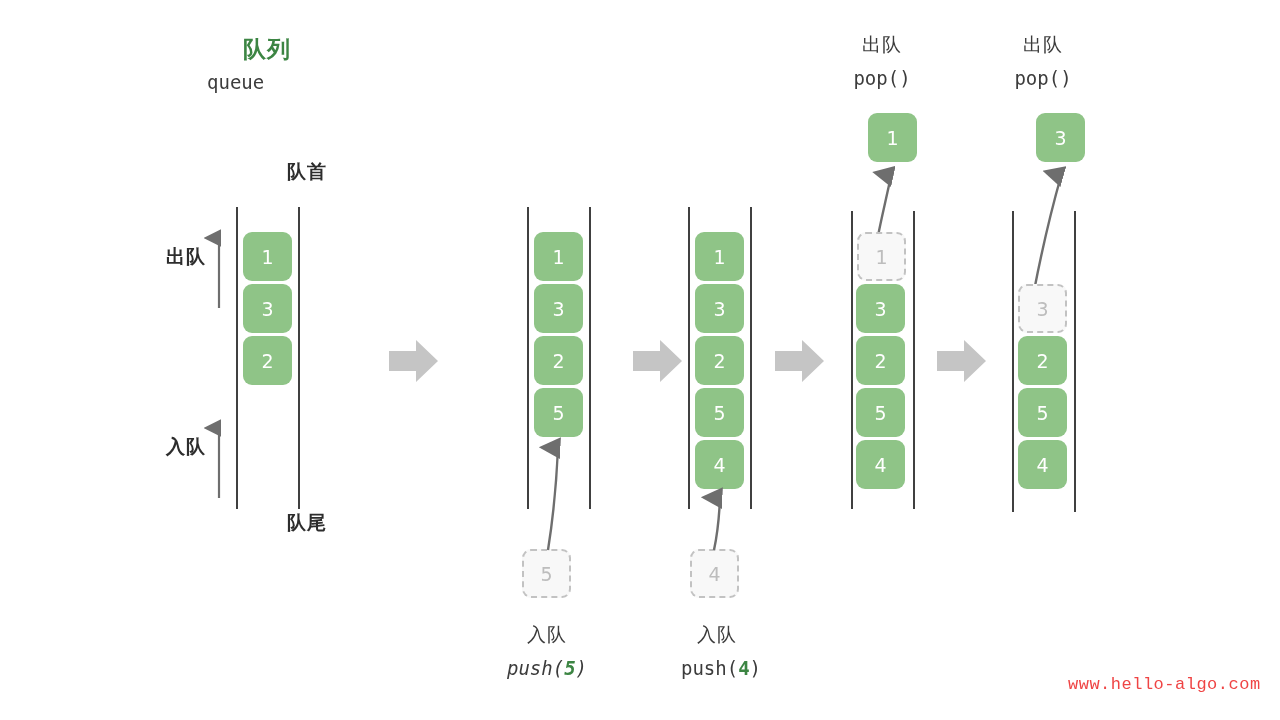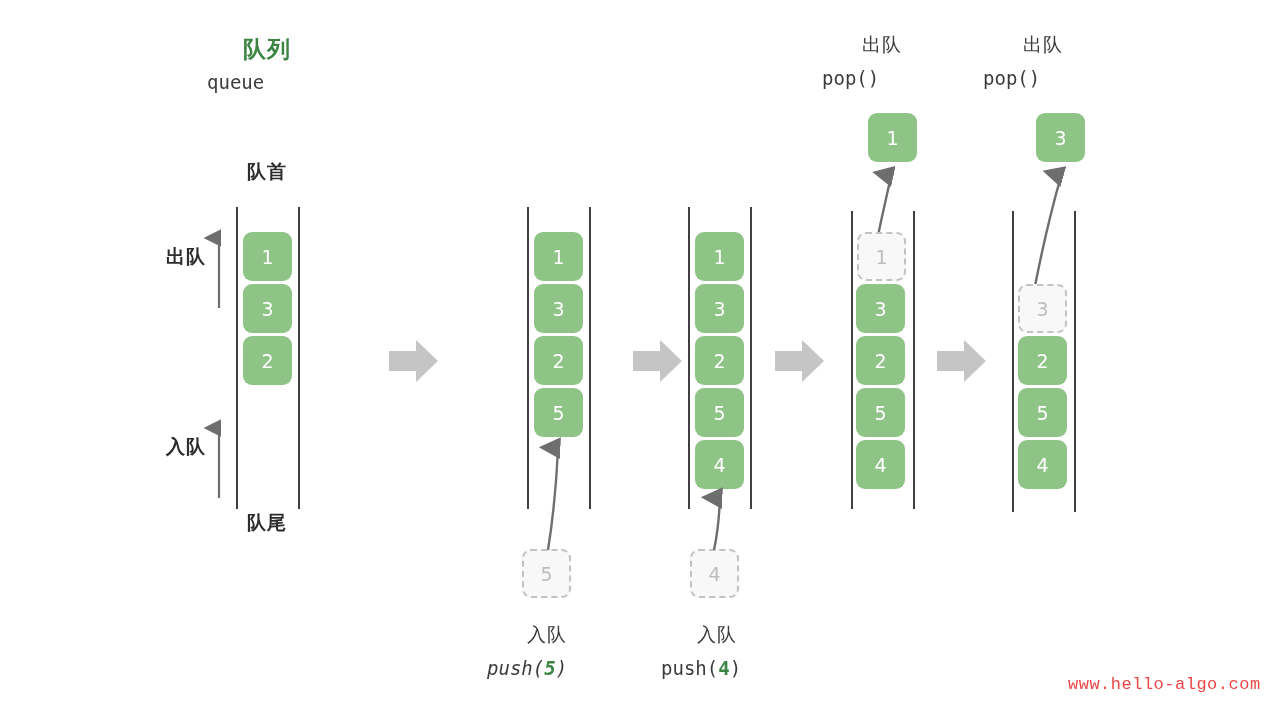--- a/index.html
+++ b/index.html
@@ -37,35 +37,36 @@
     font-family: "DejaVu Sans Mono", "Liberation Mono", monospace;
     font-size: 19px;
     color: #3c3c3c;
     white-space: nowrap;
   }
   .label-bold {
     font-size: 19px;
     font-weight: bold;
     color: #2d2d2d;
     white-space: nowrap;
+    text-align: right;
+    letter-spacing: 1px;
+  }
+  .op-cn {
+    font-size: 19px;
+    color: #3c3c3c;
+    white-space: nowrap;
     text-align: center;
     letter-spacing: 1px;
   }
-  .op-cn {
-    font-size: 19px;
-    color: #3c3c3c;
-    white-space: nowrap;
-    text-align: center;
-    letter-spacing: 1px;
-  }
   .op-code {
     font-family: "DejaVu Sans Mono", "Liberation Mono", monospace;
     font-size: 19px;
     color: #3c3c3c;
     white-space: nowrap;
+    text-align: center;
   }
   .op-code .arg { color: #3c8543; font-weight: bold; }
 
   .watermark {
     font-family: Liberation Mono, monospace;
     font-size: 17px;
     color: #ef4444;
     letter-spacing: 0.5px;
     white-space: nowrap;
   }

